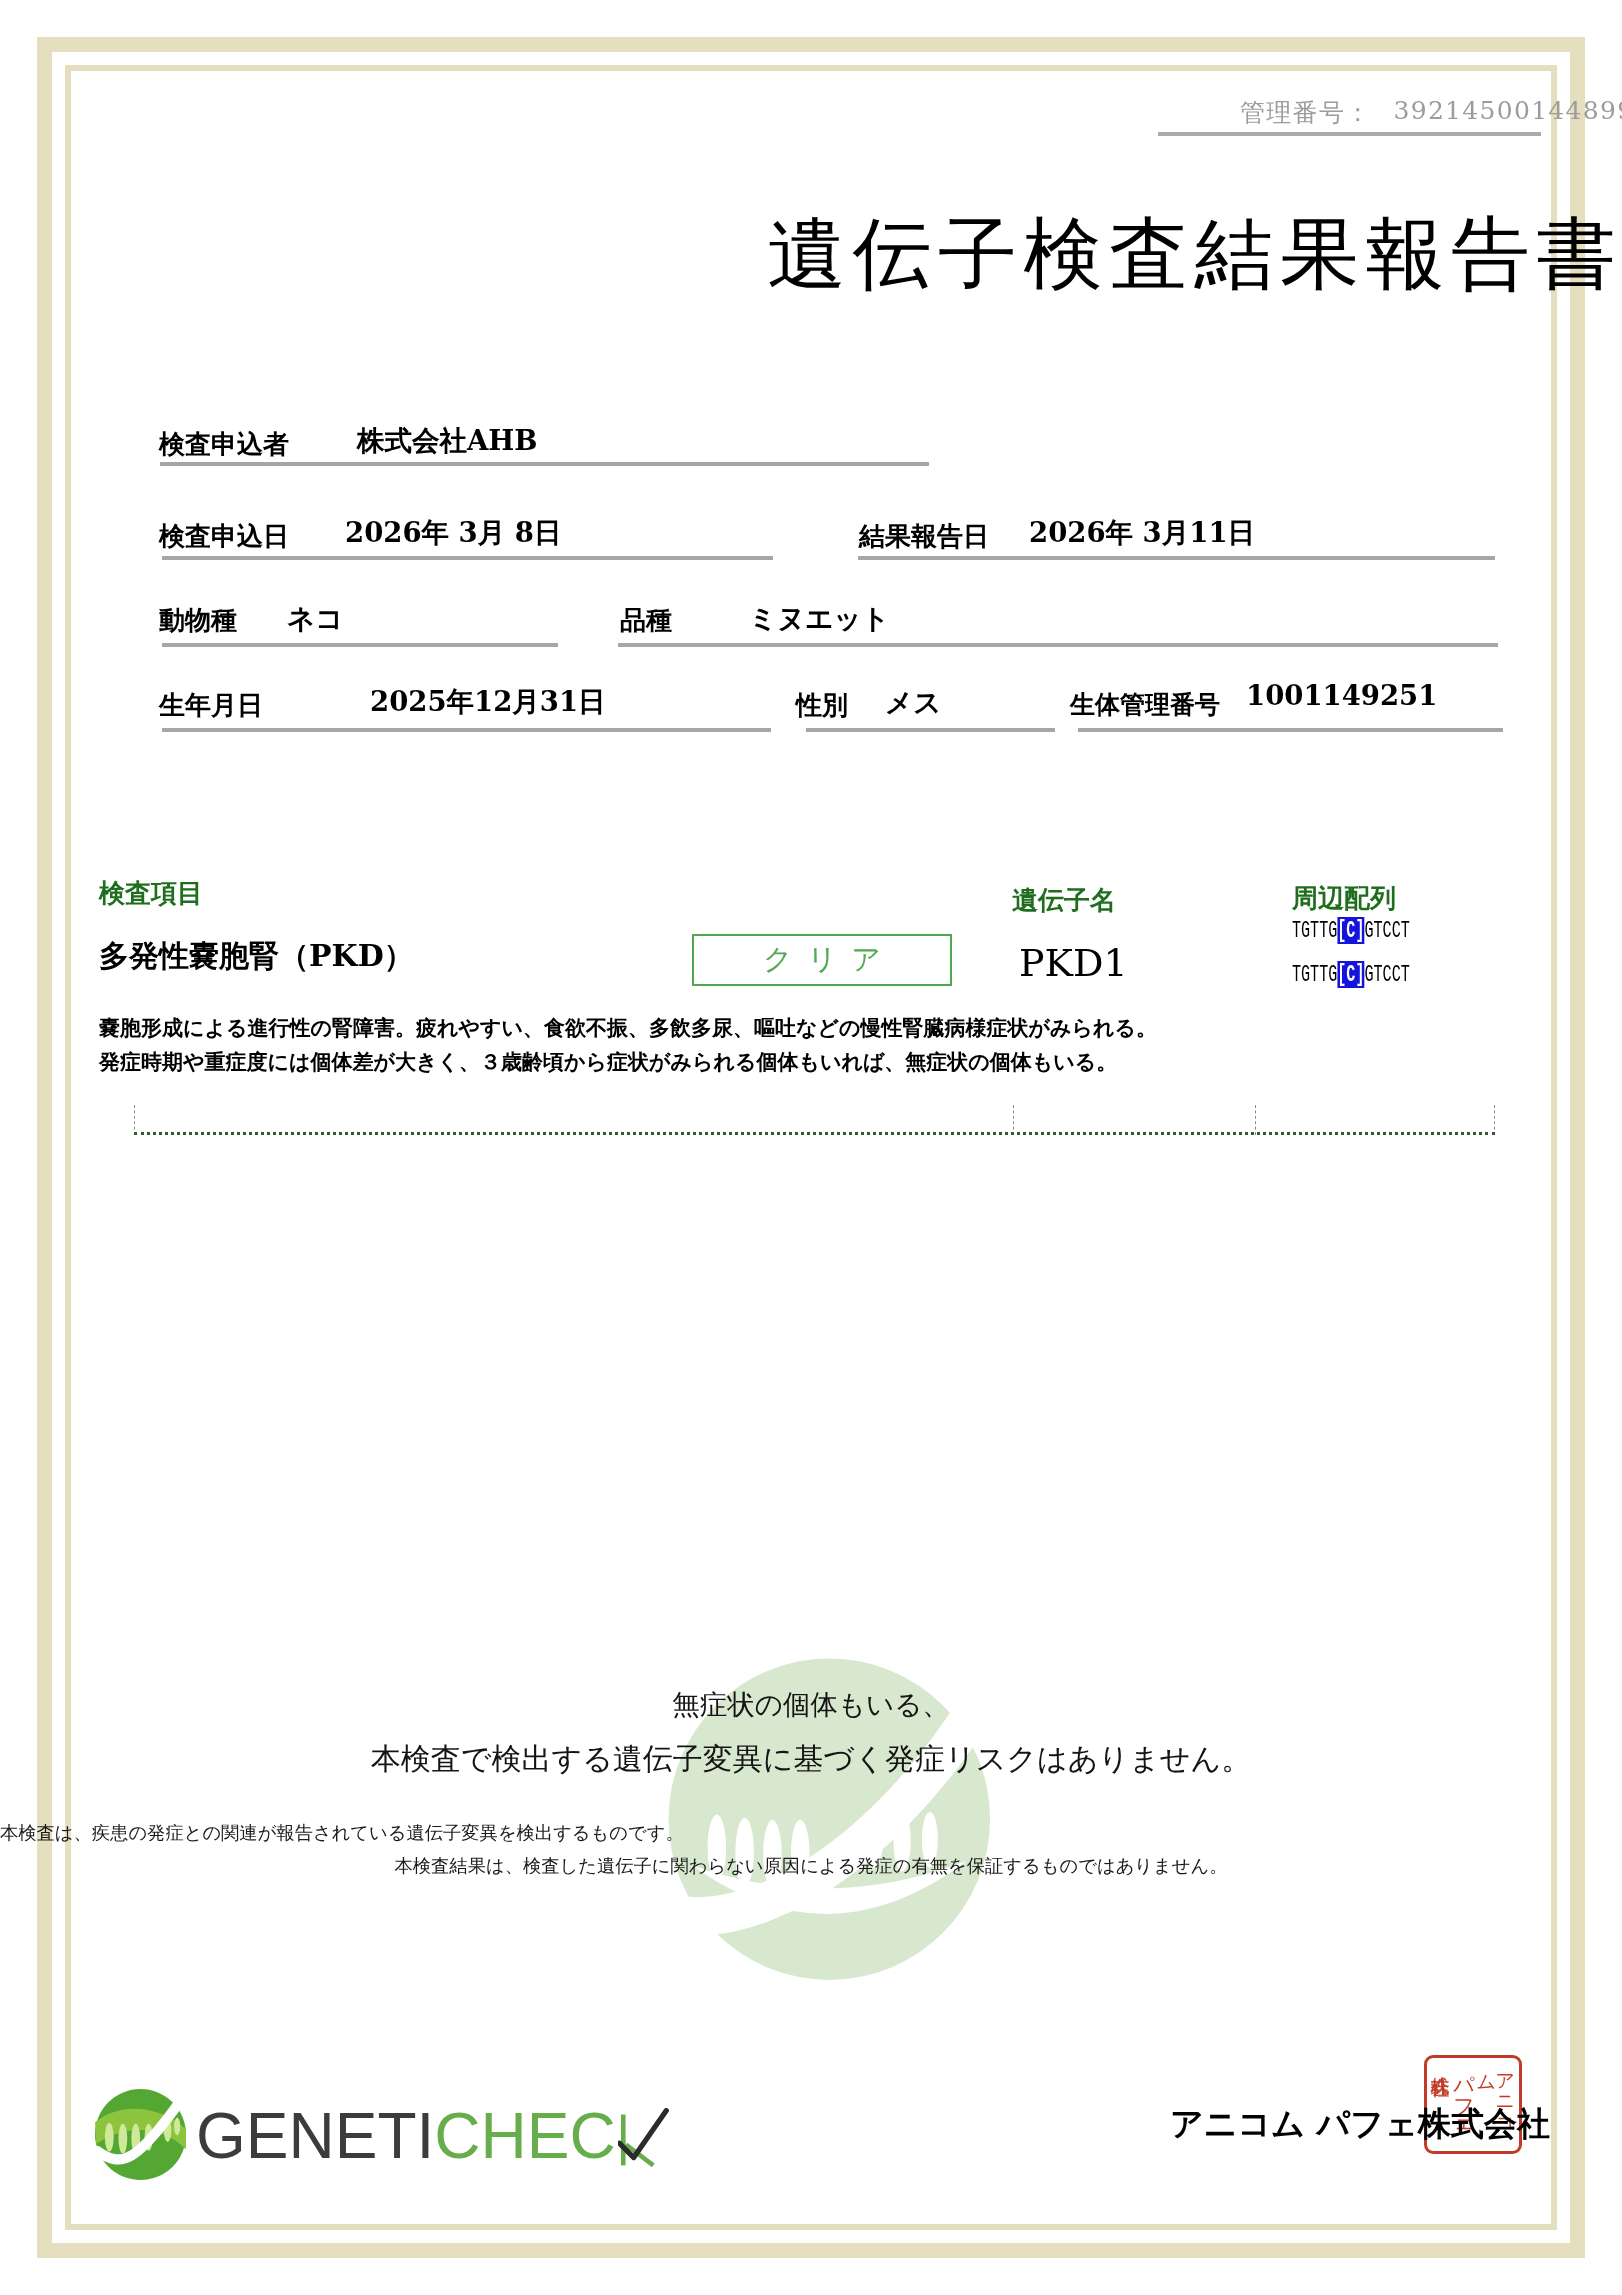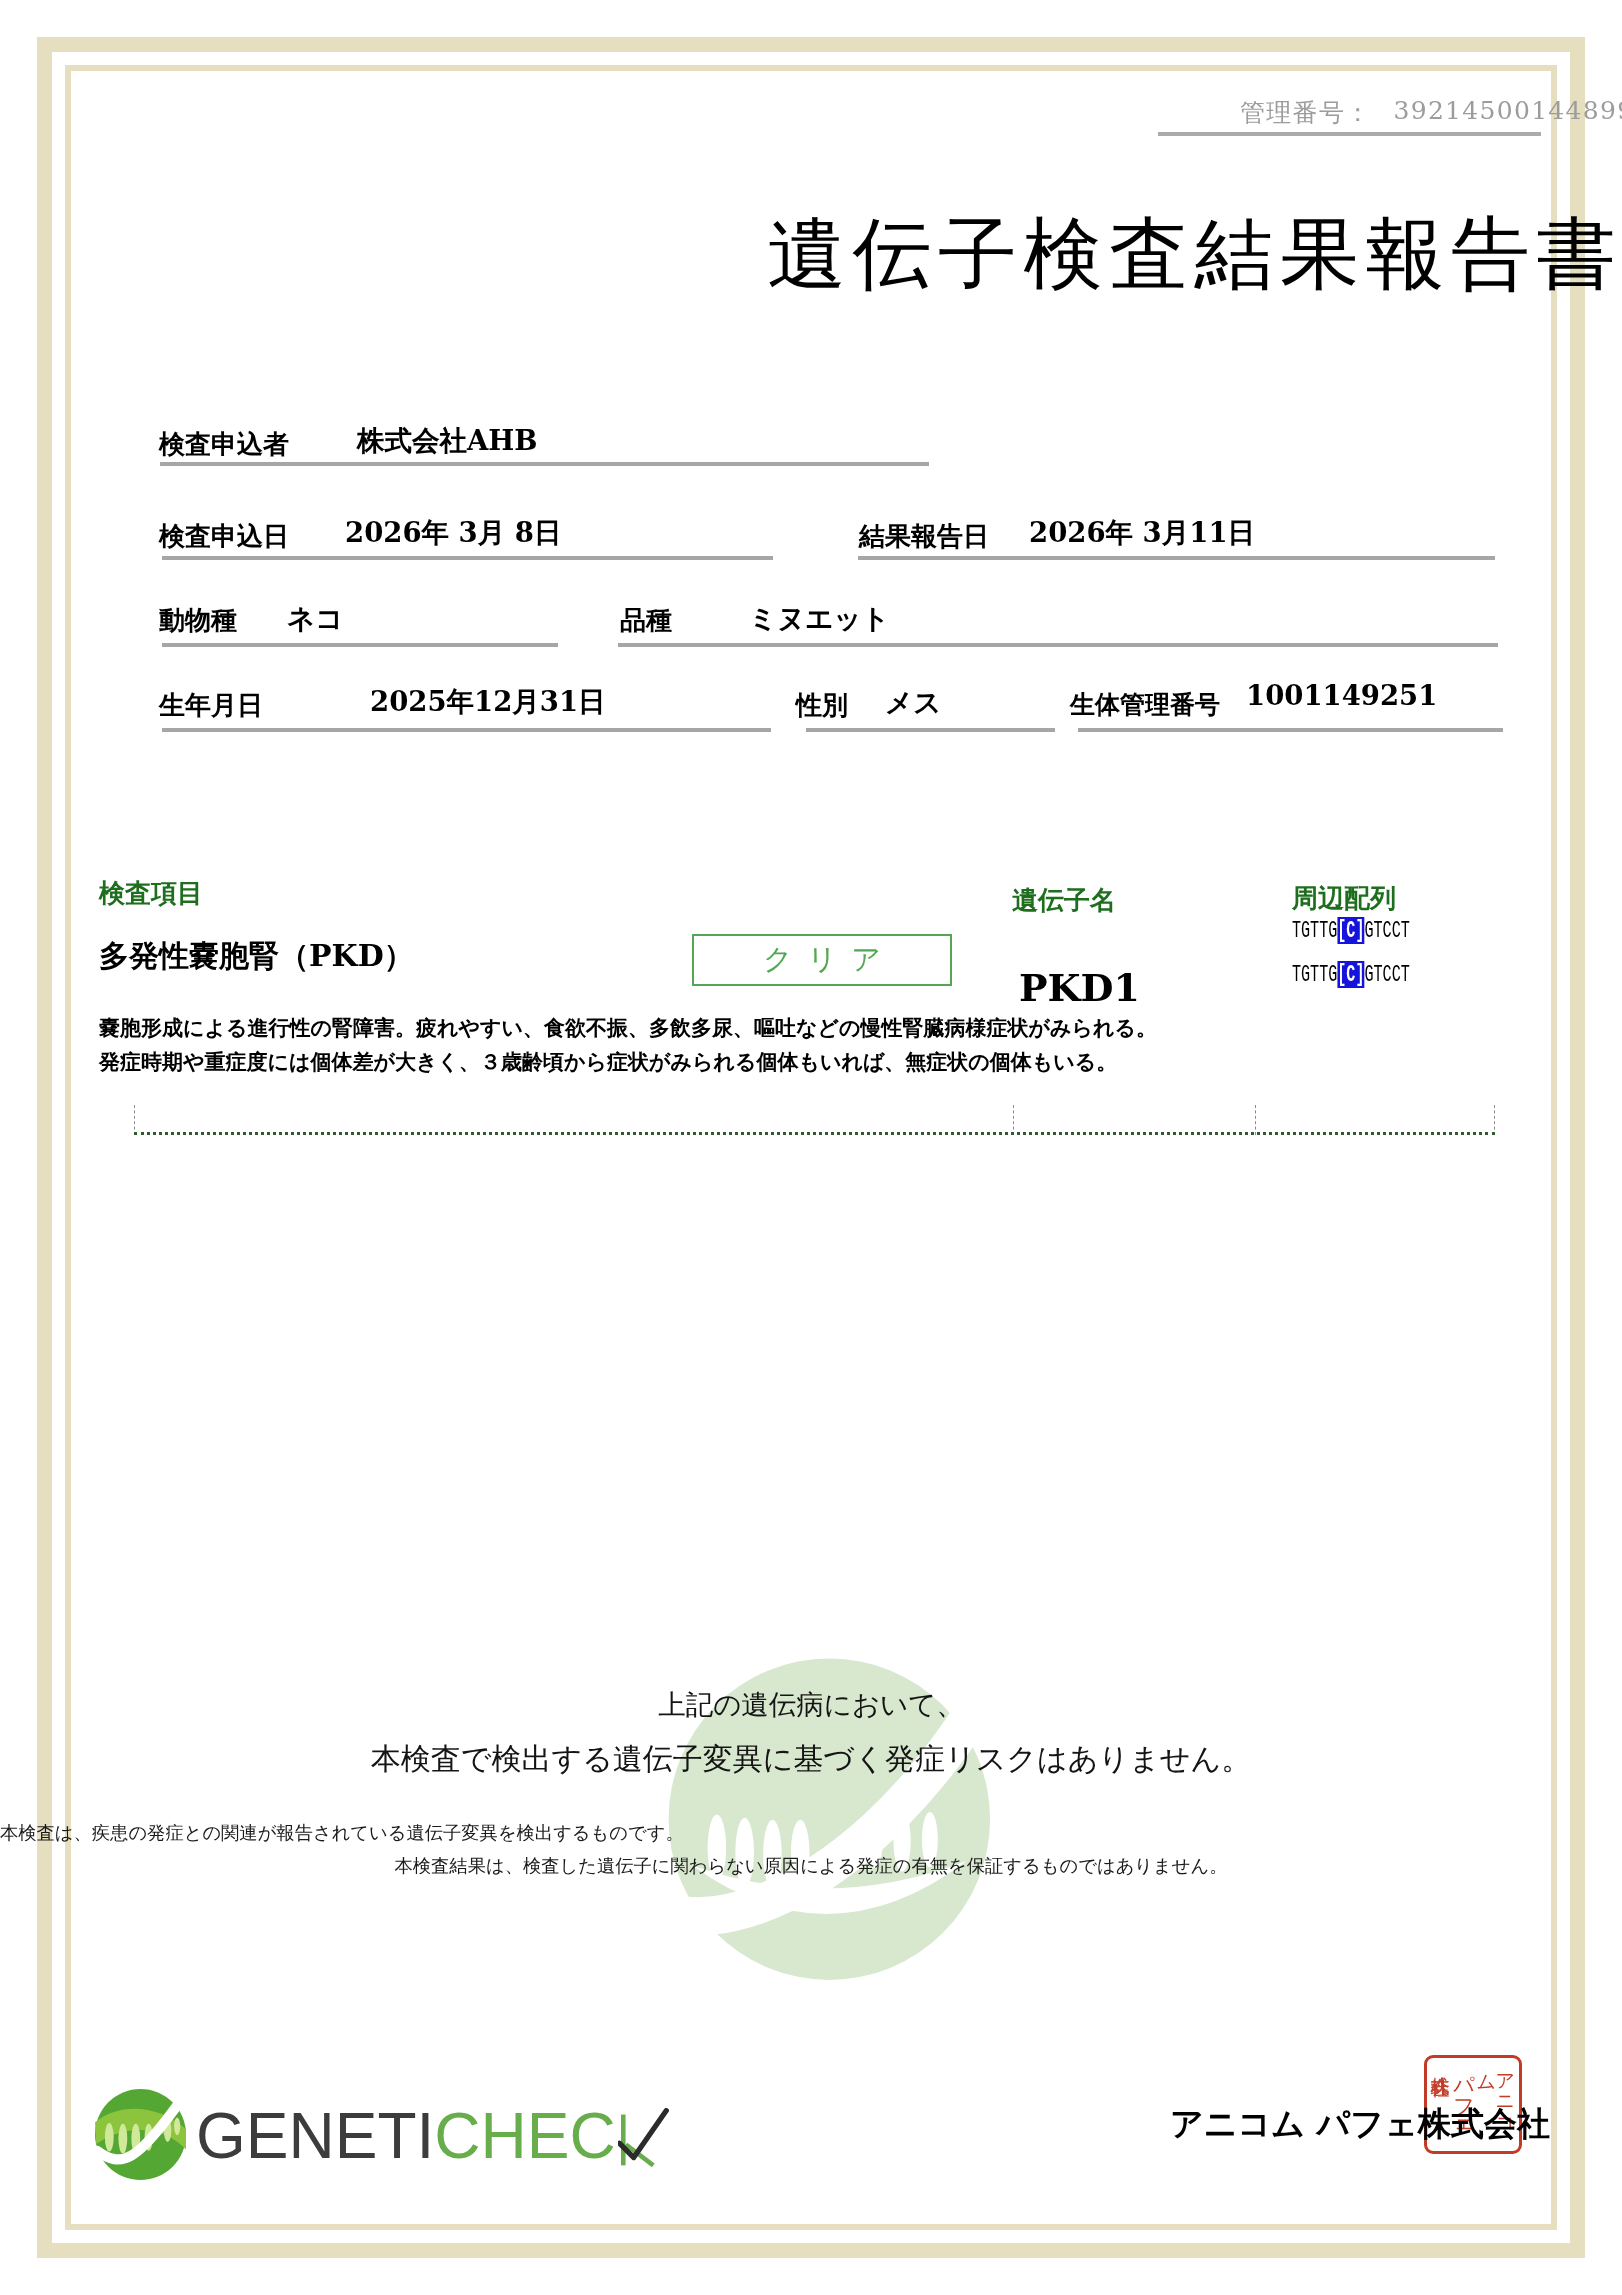--- a/index.html
+++ b/index.html
@@ -27,21 +27,21 @@
   .uline{height:3.9px;background:#a6a6a6;}
 
   
   .ghead{font-size:26px;font-weight:bold;color:#1e6e1e;white-space:nowrap;}
   .item-name{top:936px;left:99px;font-size:30px;font-weight:bold;white-space:nowrap;}
   .result-box{
     top:934px;left:692px;width:260px;height:52px;border:2.6px solid #52a852;box-sizing:border-box;
     display:flex;align-items:center;justify-content:center;
   }
   .result-box span{color:#52a852;font-size:29px;letter-spacing:14.4px;padding-left:14.4px;white-space:nowrap;}
-  .gene-name{top:941px;left:1019px;font-size:38px;font-weight:700;white-space:nowrap;margin-top:24px;}
+  .gene-name{top:941px;left:1019px;font-size:38px;font-weight:400;white-space:nowrap;}
   .seq{font-family:"Liberation Mono","DejaVu Sans Mono",monospace;font-size:23.6px;transform:scaleX(0.64);transform-origin:left top;white-space:nowrap;letter-spacing:0;}
   .seq .mut{background:#1414dd;color:#fff;font-weight:bold;}
   .desc{left:99px;font-size:21px;font-weight:bold;white-space:nowrap;}
   .risk{top:1077px;left:99px;font-size:22px;font-weight:bold;color:#1e7a1e;white-space:nowrap;}
 
   
   .vdash{top:1105px;width:0;height:30px;border-left:1.3px dashed #8a8a8a;}
   .hdash{top:1132px;left:134px;width:1361px;height:0;border-top:3.9px dotted #2e5c2e;}
 
   
@@ -149,21 +149,21 @@
 
   <div class="abs desc z" style="top:1014px;">嚢胞形成による進行性の腎障害。疲れやすい、食欲不振、多飲多尿、嘔吐などの慢性腎臓病様症状がみられる。</div>
   <div class="abs desc z" style="top:1048px;">発症時期や重症度には個体差が大きく、３歳齢頃から症状がみられる個体もいれば、無症状の個体もいる。</div>
 
   <div class="abs vdash z" style="left:134px;"></div>
   <div class="abs vdash z" style="left:1013px;"></div>
   <div class="abs vdash z" style="left:1255px;"></div>
   <div class="abs vdash z" style="left:1494px;"></div>
   <div class="abs hdash z"></div>
 
-  <div class="abs sans sum1 z">上記の遺伝病において、</div>
+  <div class="abs sans sum1 z">無症状の個体もいる、</div>
   <div class="abs sans sum2 z">本検査で検出する遺伝子変異に基づく発症リスクはありません。</div>
   <div class="abs sans note1 z">本検査は、疾患の発症との関連が報告されている遺伝子変異を検出するものです。</div>
   <div class="abs sans note2 z">本検査結果は、検査した遺伝子に関わらない原因による発症の有無を保証するものではありません。</div>
 
   <svg class="abs logo-mark z" width="95" height="95" viewBox="0 0 140 140">
     <circle cx="70" cy="70" r="67" fill="#54a733"></circle>
     <path d="M3,52 C38,22 98,26 137,62 L137,92 C100,52 40,58 5,84 Z" fill="#8cc43e"></path>
     <g fill="#cfe89a">
       <ellipse cx="24" cy="74" rx="6.5" ry="21"></ellipse>
       <ellipse cx="44" cy="76" rx="6.5" ry="22"></ellipse>

